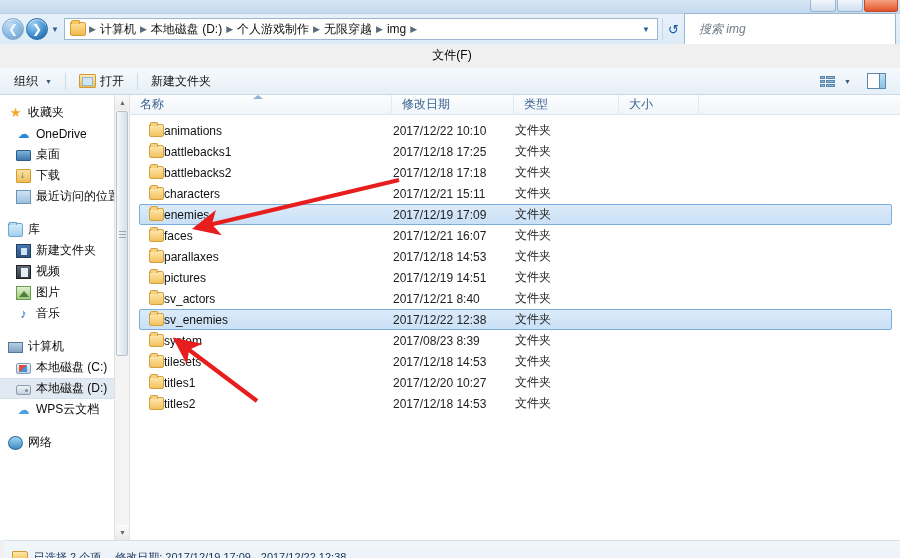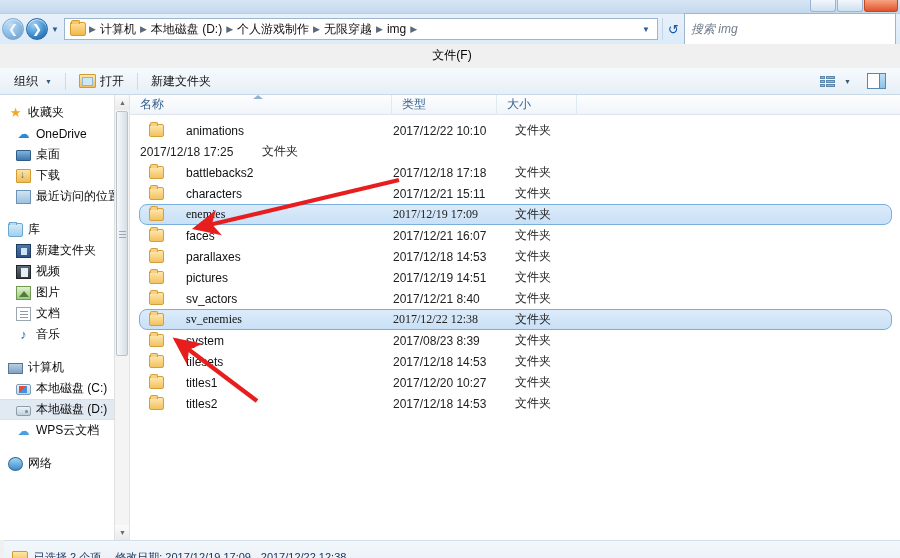--- a/index.html
+++ b/index.html
@@ -76,21 +76,21 @@
   .crumb-caret{ color:#2a5d92; font-size:8px; padding:0 5px; flex:none; }
   .refresh{
     width:22px; height:22px; flex:none;
     display:flex; align-items:center; justify-content:center;
     color:#1c5aa0; font-size:13px;
     border-left:1px solid #c3d6e8;
   }
   .searchbox{
     width:212px; height:32px; flex:none; margin-right:4px;
     background:#fff; border:1px solid #9cb6cf;
-    display:flex; align-items:center; padding:0 6px;
+    display:flex; align-items:center; padding:0 14px;
   }
   .searchph{ color:#6f7c89; font-style:italic; font-size:12px; }
 
   
   .menubar{
     position:absolute; left:0; top:44px; width:900px; height:24px;
     background:#f0f0f0; display:flex; align-items:center; padding-left:4px;flex-direction:column;
   }
   .menuitem{ padding:3px 9px; font-size:12px; color:#000; cursor:default; }
 
@@ -232,24 +232,24 @@
   }
   .rows{ padding-top:5px; }
   .row{
     height:21px; display:flex; align-items:center;
     font-size:12px; color:#111; cursor:default;
     border:1px solid transparent;
     margin:0 8px 0 9px;
   }
   .row.sel{
     background:linear-gradient(to bottom,#dcebfa,#c9e0f6);
-    border:1px solid #7aaedd; border-radius:8px;font-family:Liberation Serif, serif;
+    border:1px solid #7aaedd; border-radius:2px;
   }
   .cell{ display:flex; align-items:center; }
-  .c-name{ width:253px; gap:22px; padding-left:9px; }
+  .c-name{ width:253px; gap:0; padding-left:9px; }
   .c-date{ width:122px; color:#222; }
   .c-type{ width:105px; color:#222; }
   .c-size{ width:80px; }
   .fico{
     width:15px;height:13px; flex:none; position:relative;
     background:linear-gradient(to bottom,#ffe8ae,#f2c260);
     border:1px solid #d3a03c; border-radius:1px 2px 2px 2px;
   }
   .fico:before{
     content:""; position:absolute; left:0; top:-3px; width:6px;height:3px;
@@ -396,24 +396,20 @@
         </div>
         <div class="sb-row child">
           <span class="sb-ico i-vid2"></span>
           <span>视频</span>
         </div>
         <div class="sb-row child">
           <span class="sb-ico i-pic"></span>
           <span>图片</span>
         </div>
         <div class="sb-row child">
-          <span class="sb-ico i-doc"></span>
-          <span>文档</span>
-        </div>
-        <div class="sb-row child">
           <span class="sb-ico i-music">♪</span>
           <span>音乐</span>
         </div>
       </div>
 
       <div class="sb-group">
         <div class="sb-row">
           <span class="sb-ico i-pc"></span>
           <span>计算机</span>
         </div>
@@ -449,39 +445,46 @@
     </div>
   </div>
 
   <div class="listpane">
 
     <div class="colhead">
       <div class="col col-name">
         <span class="sortarrow"></span>
         <span>名称</span>
       </div>
+      <div class="col col-date">
+        <span>修改日期</span>
+      </div>
       <div class="col col-type">
         <span>类型</span>
       </div>
       <div class="col col-size">
         <span>大小</span>
       </div>
     </div>
 
     <div class="rows">
       <div class="row">
         <span class="cell c-name">
             <span class="fico"></span>
             <span>animations</span>
           </span>
         <span class="cell c-date">2017/12/22 10:10</span>
         <span class="cell c-type">文件夹</span>
         <span class="cell c-size"></span>
       </div>
       <div class="row">
+        <span class="cell c-name">
+            <span class="fico"></span>
+            <span>battlebacks1</span>
+          </span>
         <span class="cell c-date">2017/12/18 17:25</span>
         <span class="cell c-type">文件夹</span>
         <span class="cell c-size"></span>
       </div>
       <div class="row">
         <span class="cell c-name">
             <span class="fico"></span>
             <span>battlebacks2</span>
           </span>
         <span class="cell c-date">2017/12/18 17:18</span>

